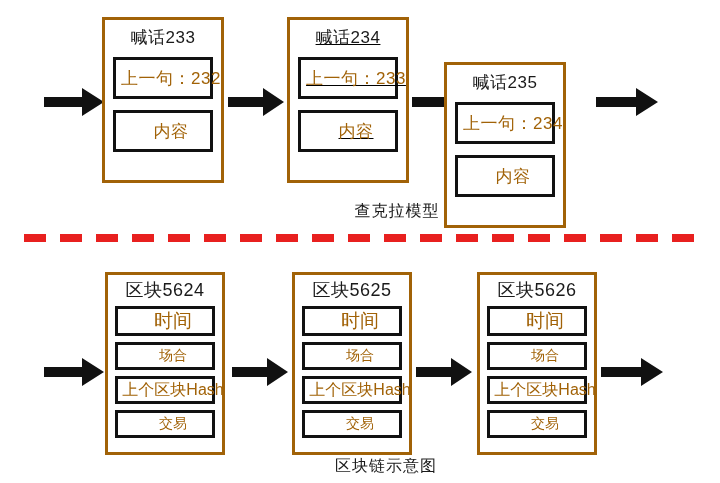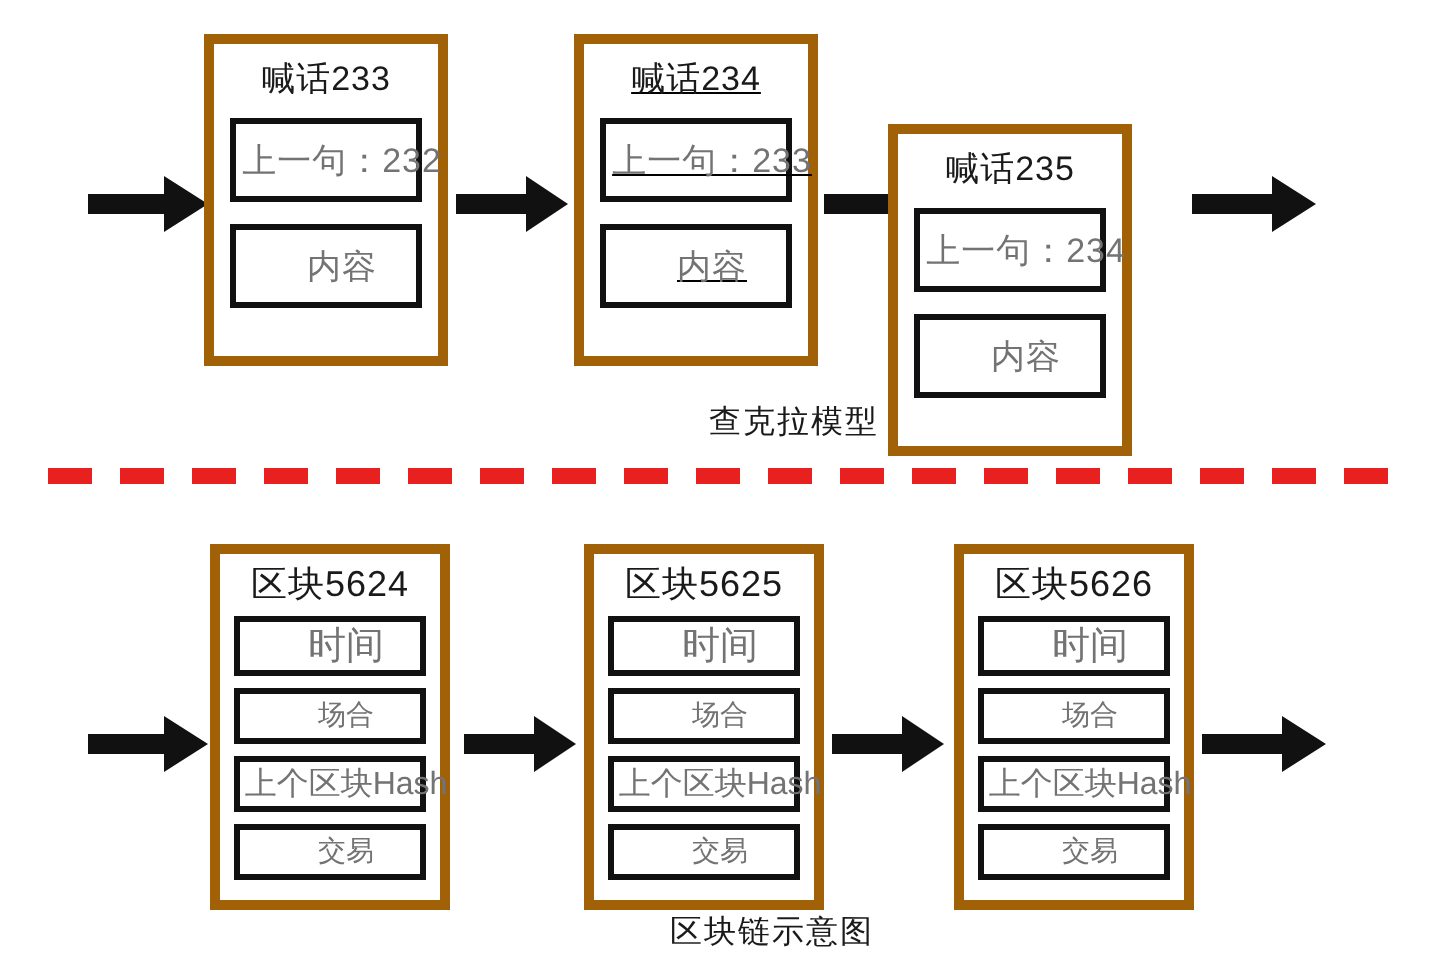--- a/index.html
+++ b/index.html
@@ -21,21 +21,21 @@
     left: 0; top: 0;
     width: 720px;
     height: 483px;
   }
 
   
   .node {
     position: absolute;
     box-sizing: border-box;
     background: #ffffff;
-    border: 5px solid #a16207;
+    border: 3px solid #a16207;
     display: flex;
     flex-direction: column;
     align-items: stretch;
   }
 
   .node-title {
     text-align: center;
     font-size: 17px;
     line-height: 1;
     color: #1a1a1a;
@@ -45,21 +45,21 @@
 
   .field {
     box-sizing: border-box;
     border: 3px solid #111111;
     background: #ffffff;
     display: flex;
     align-items: center;
     justify-content: center;
     text-align: right;
     white-space: nowrap;
-    color: #737373;
+    color: #a16207;
     padding-left: 16px;
   }
 
   
   .chakra-node {
     width: 122px;
     height: 166px;
     padding: 9px 8px 8px 8px;
   }
   .chakra-node .node-title {

